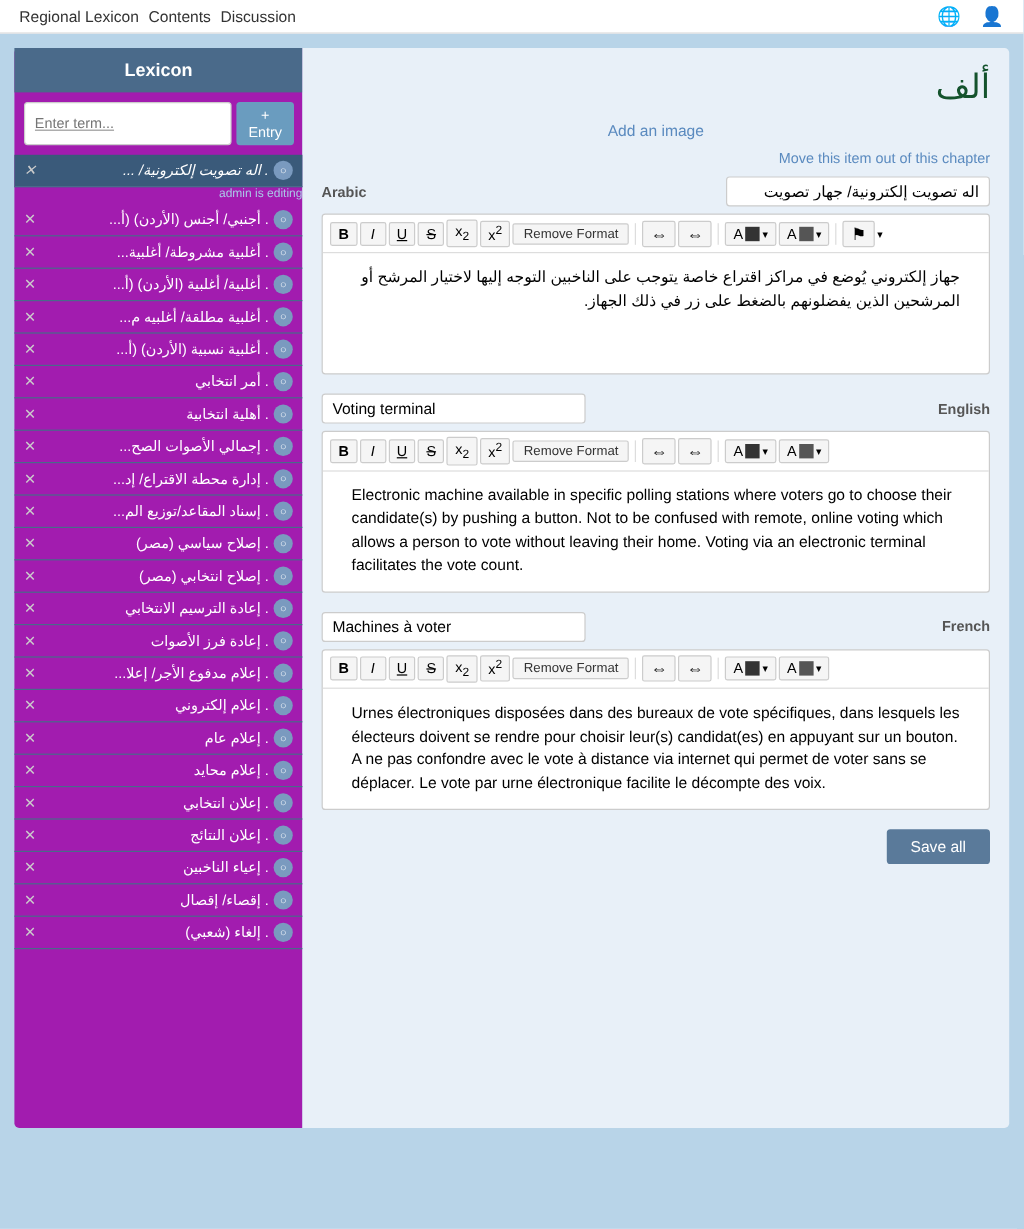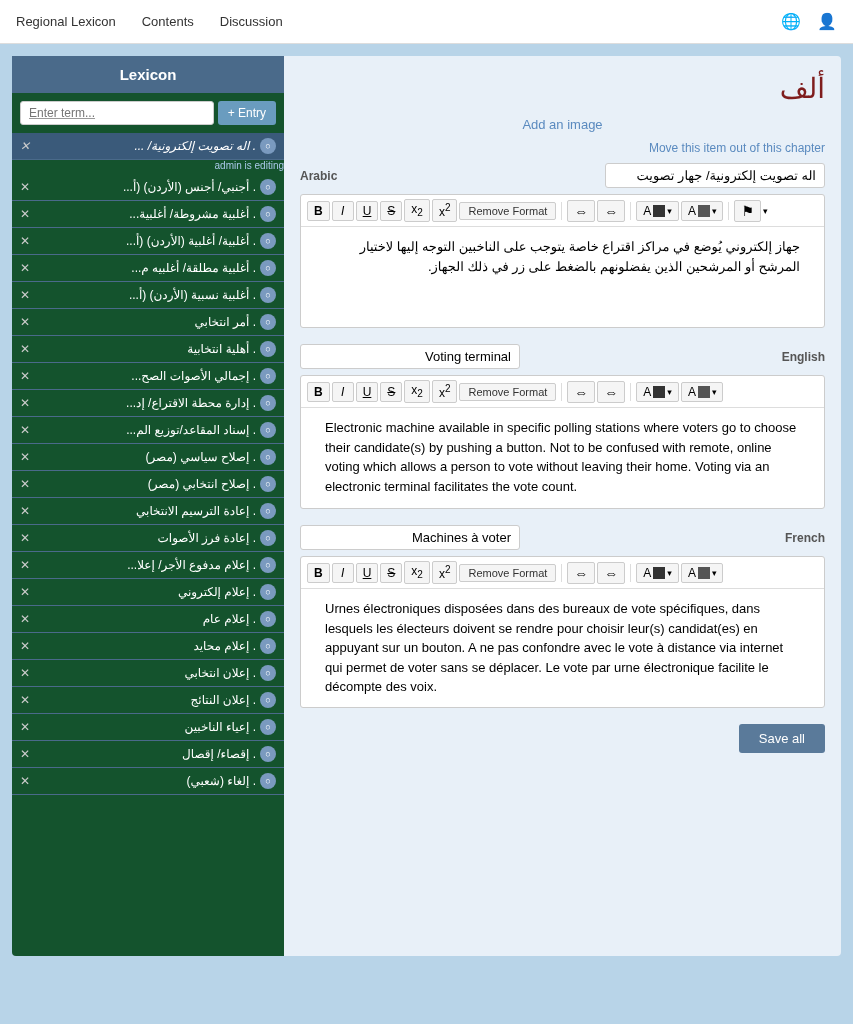--- a/index.html
+++ b/index.html
@@ -5,38 +5,38 @@
     * { box-sizing: border-box; margin: 0; padding: 0; }
     body { font-family: Arial, sans-serif; font-size: 13px; background: #b8d4e8; min-height: 1024px; }
 
     
     .top-nav {
       background: #fff;
       border-bottom: 1px solid #ddd;
       padding: 8px 16px;
       display: flex;
       align-items: center;
-      gap: 26px;
-      height: 44px;
+      gap: 8px;
+      height: 28px;
     }
     .nav-icons { margin-left: auto; display: flex; gap: 16px; color: #555; }
     .nav-icons span { cursor: pointer; font-size: 16px; }
 
     
     .main-layout {
       display: flex;
       margin: 12px;
       gap: 0;
       background: transparent;
     }
 
     
     .sidebar {
-      width: 272px;
-      background: #14532d;
+      width: 240px;
+      background: #a21caf;
       border-radius: 4px 0 0 4px;
       min-height: 900px;
       flex-shrink: 0;
     }
     .sidebar-header {
       background: #4a6a8a;
       padding: 10px;
       text-align: center;
       color: #fff;
       font-weight: bold;
@@ -118,21 +118,21 @@
       flex: 1;
       background: #e8f0f8;
       padding: 16px;
       border-radius: 0 4px 4px 0;
     }
 
     
     .page-title {
       text-align: center;
       font-size: 28px;
-      color: #7f1d1d;
+      color: #14532d;
       margin-bottom: 12px;
       font-family: serif;
     }
 
     
     .add-image-row {
       text-align: center;
       margin-bottom: 8px;
     }
     .add-image-link {
@@ -173,21 +173,21 @@
       border: 1px solid #ccc;
       background: #fff;
       padding: 4px 8px;
       font-size: 13px;
       border-radius: 3px;
       width: 220px;
       text-align: right;
       direction: rtl;
     }
     .lang-input.ltr {
-      text-align: right;
+      text-align: left;
       direction: ltr;
     }
 
     
     .editor-box {
       border: 1px solid #ccc;
       background: #fff;
       border-radius: 3px;
     }
     .editor-toolbar {

